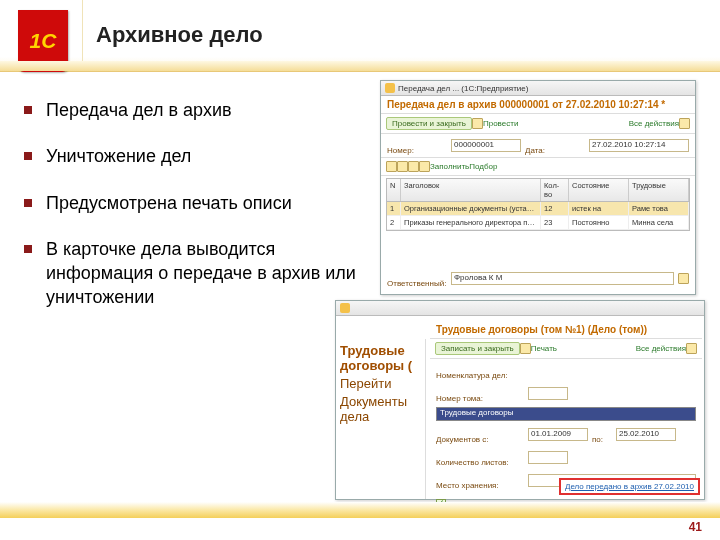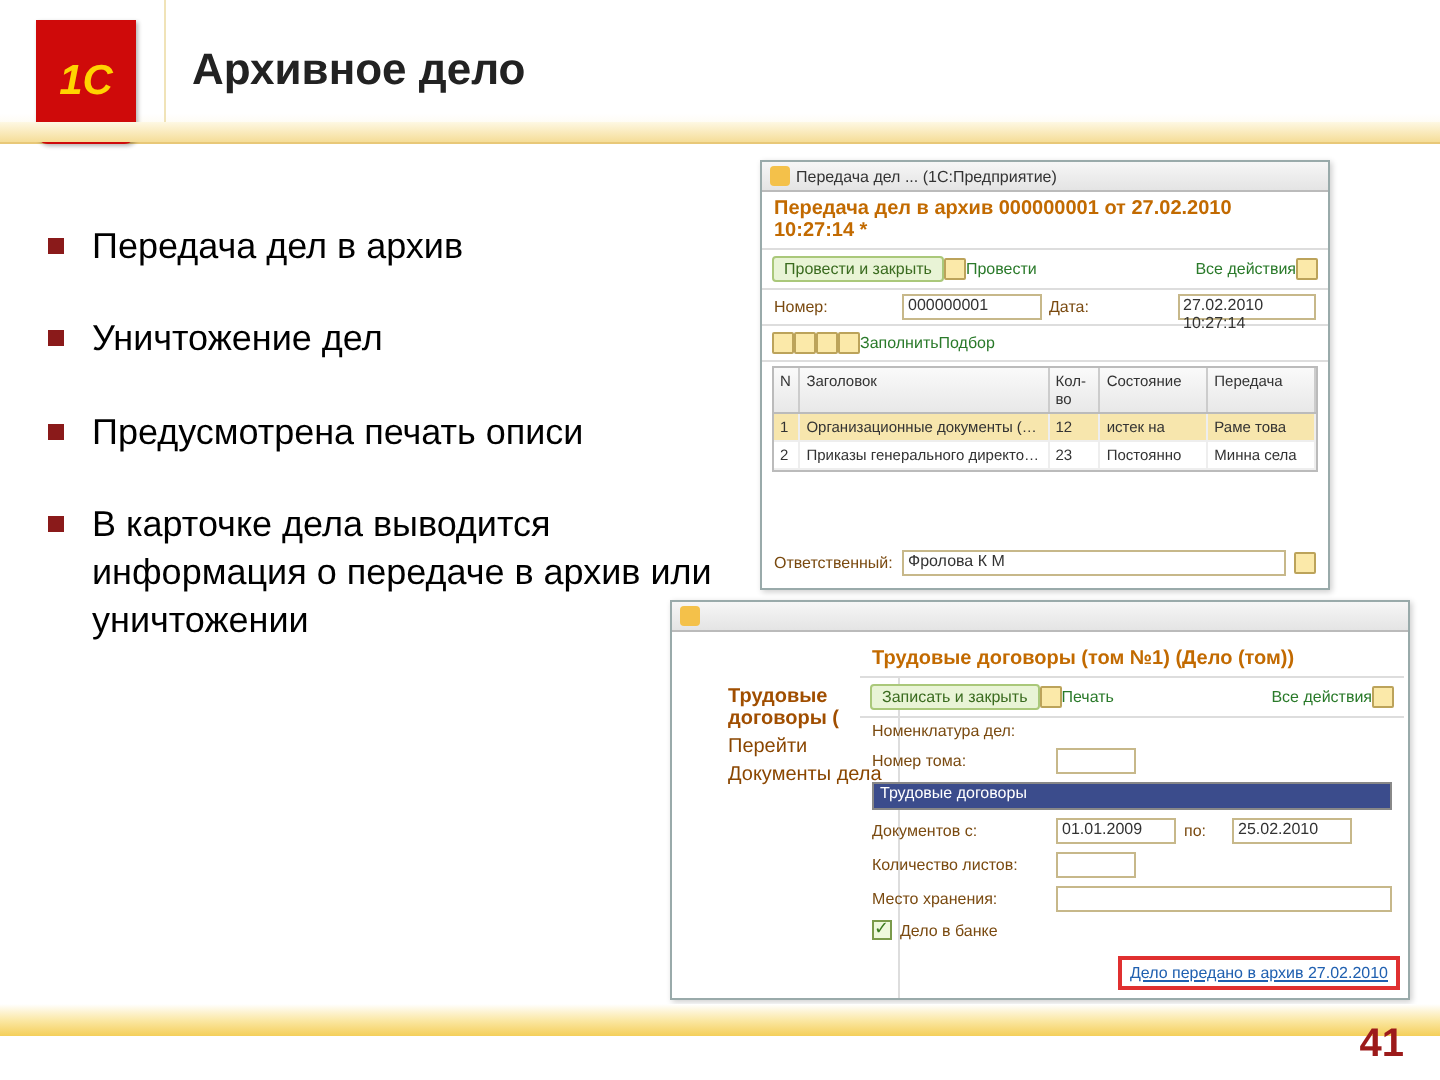--- a/index.html
+++ b/index.html
@@ -35,88 +35,88 @@
   }
   .page-title {
     position:absolute; left:96px; top:22px;
     font-size:22px; font-weight:bold; color:#222;
   }
   .header .divider{
     position:absolute;left:82px;top:0;bottom:0;width:1px;background:#f0e3b8;
   }
   
   .bullets{
-    position:absolute; left:24px; top:111px; width:338px;
+    position:absolute; left:24px; top:98px; width:338px;
     font-size:18px; color:#000;
   }
   .bullets li{
     list-style:none; position:relative; padding-left:22px; margin-bottom:22px; line-height:1.35;
   }
   .bullets li::before{
     content:""; position:absolute; left:0; top:8px;
     width:8px;height:8px;background:#8a1a1a;
   }
   
   .win{
     position:absolute; background:#fff; border:1px solid #9aa; font-size:9px;
     color:#333; box-shadow:1px 1px 3px rgba(0,0,0,.2);
   }
-  .win1{ left:380px; top:80px; width:285px; height:215px;}
+  .win1{ left:380px; top:80px; width:316px; height:215px;}
   .win2{ left:335px; top:300px; width:370px; height:200px;}
   .titlebar{
     background:linear-gradient(#f6f6f6,#e4e4e4);
     border-bottom:1px solid #bbb; padding:2px 4px; font-size:8px;
     display:flex; align-items:center; gap:3px;
   }
   .tb-ico{width:10px;height:10px;background:#f4c14a;border-radius:2px;display:inline-block;}
   .orange-bar{
     background:#fff; color:#c26a00; font-weight:bold; font-size:10px;
     padding:3px 6px; border-bottom:1px solid #ddd;
   }
   .toolbar{
     display:flex; gap:0; padding:3px 5px; border-bottom:1px solid #ddd;
     align-items:center; font-size:8px;
   }
   .btn-g{border:1px solid #aac87a;background:#e9f4d6;color:#3a6b1f;padding:1px 5px;border-radius:2px;}
   .ico{width:11px;height:11px;display:inline-block;border:1px solid #bca35a;background:#fbe9a9;border-radius:1px;}
   .link{color:#2a7a2a;cursor:pointer;}
   .formrow{display:flex;align-items:center;gap:4px;padding:2px 6px;font-size:8px;}
-  .formrow label{color:#7a4a10;min-width:60px;}
+  .formrow label{color:#7a4a10;min-width:60px;margin-top:10px;}
   .input{border:1px solid #c7b88a;background:#fff;height:13px;flex:1;padding:0 2px;font-size:8px;}
   .grid{
     margin:2px 5px; border:1px solid #bbb; font-size:7.5px;
   }
   .grid .hdr{display:flex;background:linear-gradient(#fafafa,#e8e8e8);border-bottom:1px solid #bbb;}
   .grid .hdr div{padding:2px 3px;border-right:1px solid #ccc;}
   .grid .row{display:flex;border-bottom:1px solid #eee;}
   .grid .row.sel{background:#f7e6ad;}
   .grid .row div{padding:2px 3px;border-right:1px solid #eee;white-space:nowrap;overflow:hidden;text-overflow:ellipsis;}
   .c1{width:14px;} .c2{width:140px;} .c3{width:28px;} .c4{width:60px;} .c5{width:60px;}
   .sidepanel{
     position:absolute;left:0;top:38px;bottom:0;width:90px;
-    border-right:1px solid #ddd;padding:4px;font-size:10px;color:#9a5b0d;margin-left:24px;
+    border-right:1px solid #ddd;padding:4px;font-size:13px;color:#9a5b0d;
   }
   .sidepanel a{display:block;color:#8a4600;margin:3px 0;}
   .mainpanel{
     position:absolute;left:92px;right:0;top:18px;bottom:0;padding:2px;
   }
   .mainpanel .orange-bar{font-size:10px;}
   .hl-input{border:1px solid #888;background:#3b4c8c;color:#fff;height:14px;padding:0 3px;font-size:8px;}
   .red-frame{
     position:absolute;right:4px;bottom:4px;border:2px solid #e03030;
     padding:2px 4px;font-size:8px;color:#2060b0;background:#fff;
   }
   .red-frame a{color:#2060b0;text-decoration:underline;}
   
   .footer-bar{
     position:absolute;left:0;right:0;bottom:22px;height:16px;
     background:linear-gradient(#fff,#fbe8a6,#f4cf5a);
   }
   .page-num{
-    position:absolute;right:18px;bottom:6px;font-size:20px;font-weight:bold;color:#9c1a1a;
+    position:absolute;right:18px;bottom:6px;font-size:12px;font-weight:bold;color:#9c1a1a;
   }
   .chk{width:10px;height:10px;border:1px solid #7a9a4a;background:#eef8dc;display:inline-block;position:relative;}
   .chk::after{content:"✓";position:absolute;left:0;top:-2px;font-size:9px;color:#3a7a1f;}
 </style>
 </head>
 <body>
 
 <div class="header">
   <div class="logo">
       <span>1C</span>
@@ -159,21 +159,21 @@
     <span class="ico"></span>
     <span class="link">Заполнить</span>
     <span class="link">Подбор</span>
   </div>
   <div class="grid">
     <div class="hdr">
       <div class="c1">N</div>
       <div class="c2">Заголовок</div>
       <div class="c3">Кол-во</div>
       <div class="c4">Состояние</div>
-      <div class="c5">Передача</div>
+      <div class="c5">Трудовые</div>
     </div>
     <div class="row sel">
       <div class="c1">1</div>
       <div class="c2">Организационные документы (уставы, положения) (том №2)</div>
       <div class="c3">12</div>
       <div class="c4">истек на</div>
       <div class="c5">Раме това</div>
     </div>
     <div class="row">
       <div class="c1">2</div>

